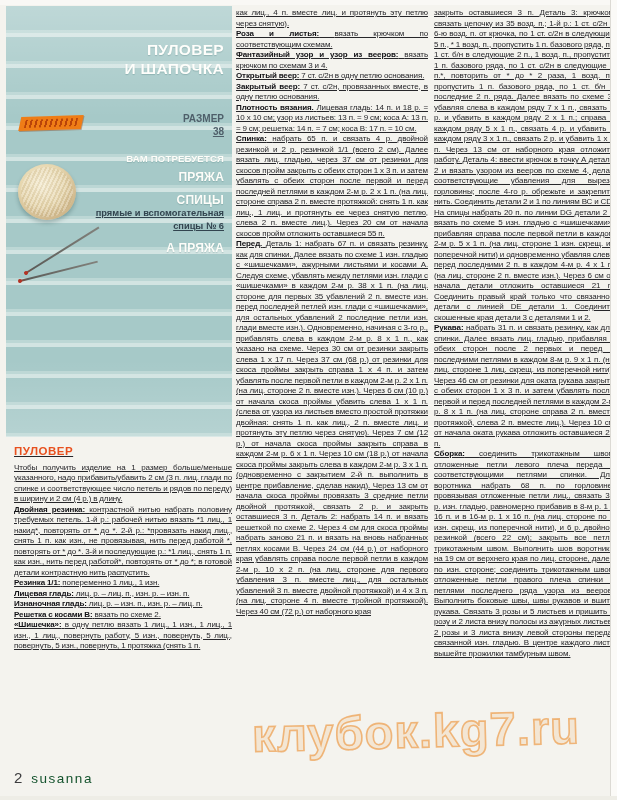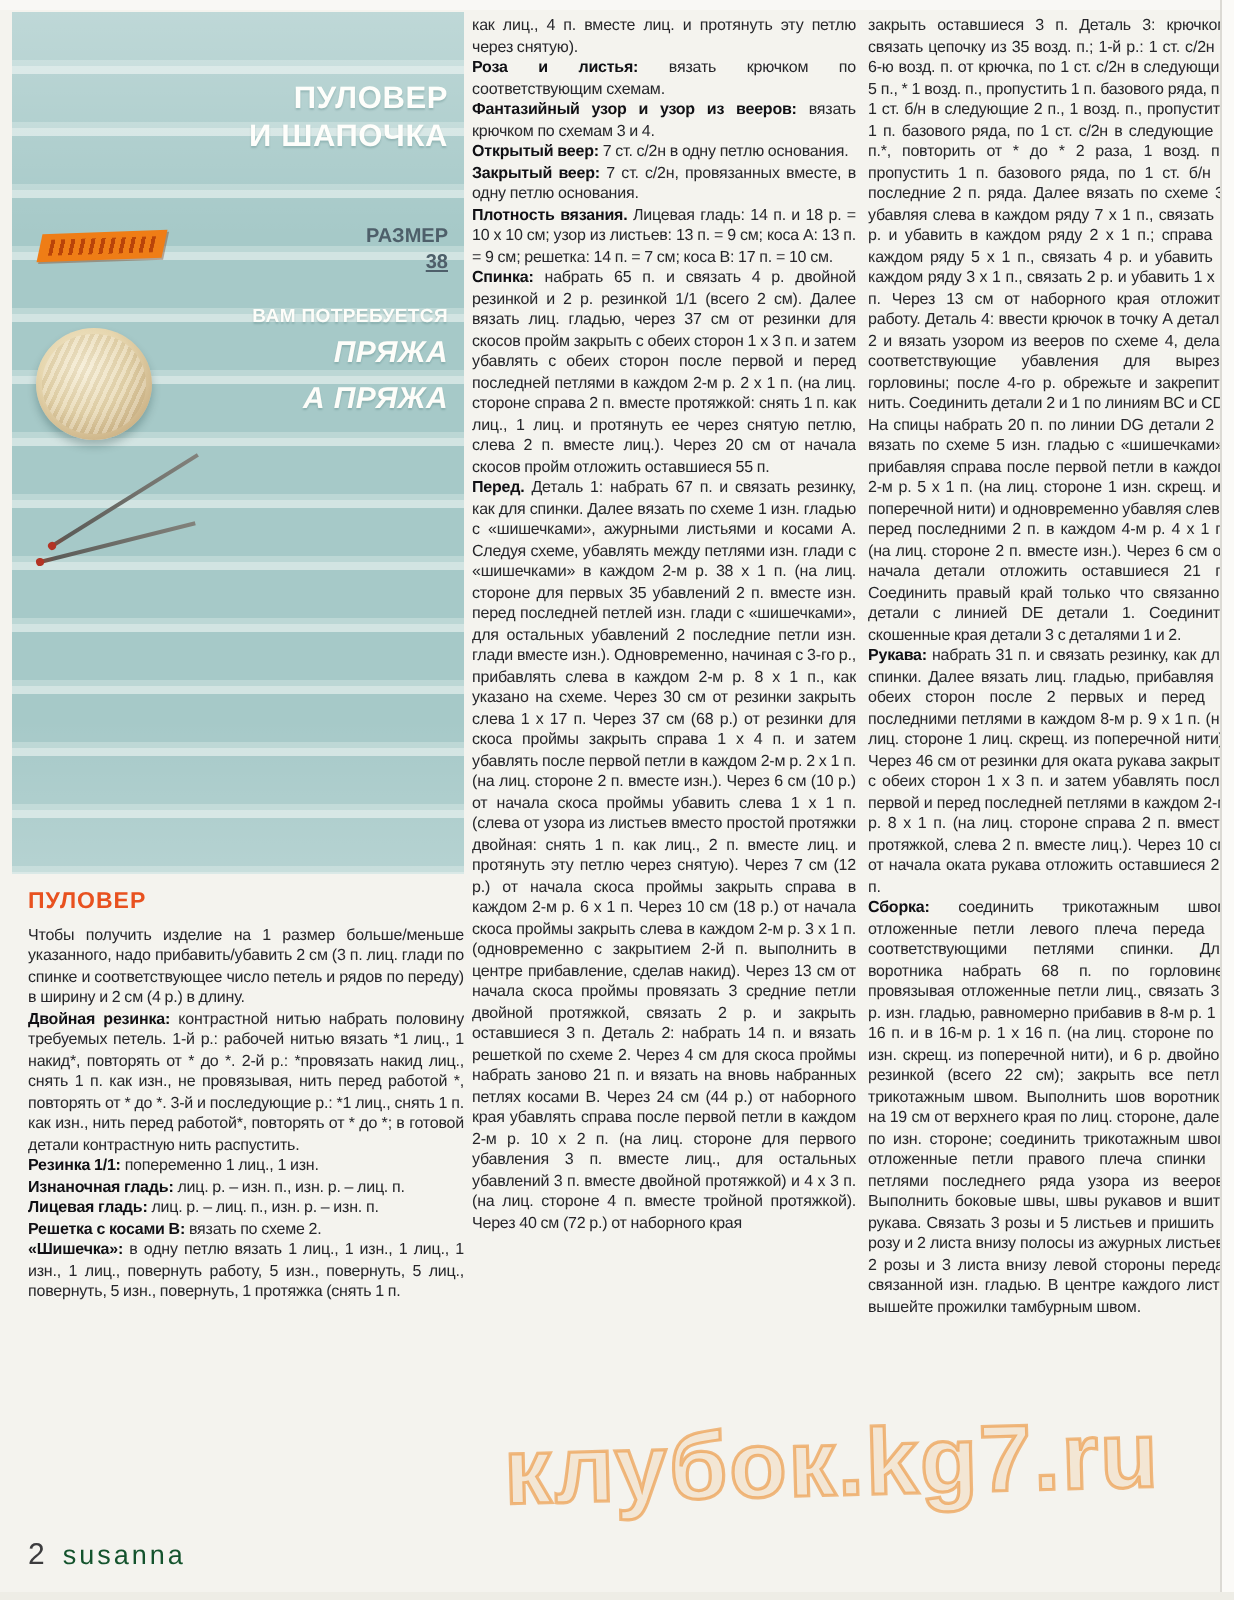--- a/index.html
+++ b/index.html
@@ -22,38 +22,38 @@
     transform:skewX(-14deg) rotate(-2deg);box-shadow:1px 1px 0 rgba(120,40,0,.35);}
   .sb-badge::after{content:"";position:absolute;top:3px;bottom:3px;left:5px;right:5px;
     background:repeating-linear-gradient(90deg,rgba(150,30,0,.6) 0 2px,transparent 2px 5px);}
   .sb-size{position:absolute;top:107px;right:8px;text-align:right;color:#4e5f6a;font-weight:bold;
     font-size:10px;line-height:12.5px;}
   .sb-size-value{text-decoration:underline;}
   .sb-need{position:absolute;top:147px;right:8px;color:#fdfdf9;font-weight:bold;font-size:9.5px;
     letter-spacing:.2px;text-shadow:0 1px 1px rgba(0,60,60,.18);}
   .sb-sections{position:absolute;top:164px;left:6px;right:8px;text-align:right;}
   .sb-section{margin-bottom:9px;}
-  .sb-label{color:#fdfdf9;font-weight:bold;font-size:15px;line-height:14px;letter-spacing:.2px;
-    text-shadow:0 1px 1px rgba(0,60,60,.18);font-style:italic;}
+  .sb-label{color:#fdfdf9;font-weight:bold;font-size:12px;line-height:14px;letter-spacing:.2px;
+    text-shadow:0 1px 1px rgba(0,60,60,.18);}
   .sb-lines{color:#32444f;font-weight:bold;font-size:9.3px;line-height:12.5px;white-space:pre-line;
     text-decoration:underline;text-underline-offset:1px;}
   .sb-ball{position:absolute;left:12px;top:158px;width:58px;height:56px;border-radius:50%;
     background:radial-gradient(circle at 42% 36%,#f5ecd2 0%,#e6d6ae 45%,#cdb488 76%,#a78d60 100%);
     box-shadow:0 3px 4px rgba(0,40,40,.25);}
   .sb-ball::after{content:"";position:absolute;left:6%;top:6%;right:6%;bottom:6%;border-radius:50%;
     background:repeating-linear-gradient(115deg,rgba(255,255,255,.28) 0 2px,rgba(120,90,40,.10) 2px 4px);
     opacity:.8;}
   .needle{position:absolute;height:2px;background:linear-gradient(90deg,#8a4a3a,#5c5c58 10%,#82827c);}
   .needle::before{content:"";position:absolute;left:-2px;top:-1px;width:4px;height:4px;border-radius:50%;background:#b33324;}
   .needle1{left:14px;top:274px;width:80px;transform:rotate(-14deg);transform-origin:left center;}
   .needle2{left:20px;top:266px;width:86px;transform:rotate(-32deg);transform-origin:left center;}
 
   
   .col{position:absolute;color:#26262a;font-size:8px;line-height:10.5px;text-align:justify;
-    letter-spacing:-0.1px;overflow:hidden;word-spacing:-0.2px;}
+    letter-spacing:-0.1px;overflow:hidden;word-spacing:-0.2px;text-decoration:underline;}
   .col-left{left:14px;top:446px;width:218px;height:326px;}
   .col-mid{left:236px;top:8px;width:192px;height:788px;}
   .col-right{left:434px;top:8px;width:180px;height:788px;}
   .para{margin:0;}
   .lead{color:#101014;}
   .heading{color:#e8511f;font-size:11.5px;font-weight:bold;margin:0 0 6px 0;letter-spacing:.5px;}
 
   
   .footer{position:absolute;left:14px;top:769px;color:#3c3c3e;}
   .pnum{font-size:15px;}
@@ -79,33 +79,38 @@
     </div>
     <div class="sb-need">ВАМ ПОТРЕБУЕТСЯ</div>
     <div class="sb-ball"></div>
     <div class="needle needle1"></div>
     <div class="needle needle2"></div>
     <div class="sb-sections">
         <div class="sb-section">
         <div class="sb-label">ПРЯЖА</div>
       </div>
         <div class="sb-section">
+        <div class="sb-label">СПИЦЫ</div>
+        <div class="sb-lines">прямые и вспомогательная
+спицы № 6</div>
+      </div>
+        <div class="sb-section">
         <div class="sb-label">А ПРЯЖА</div>
       </div>
       </div>
   </div>
 
   <div class="col col-left">
     <h2 class="heading">ПУЛОВЕР</h2>
     <div>
         <p class="para"> <span>Чтобы получить изделие на 1 размер больше/меньше указанного, надо прибавить/убавить 2 см (3 п. лиц. глади по спинке и соответствующее число петель и рядов по переду) в ширину и 2 см (4 р.) в длину.</span></p>
         <p class="para"><b class="lead">Двойная резинка:</b> <span>контрастной нитью набрать половину требуемых петель. 1-й р.: рабочей нитью вязать *1 лиц., 1 накид*, повторять от * до *. 2-й р.: *провязать накид лиц., снять 1 п. как изн., не провязывая, нить перед работой *, повторять от * до *. 3-й и последующие р.: *1 лиц., снять 1 п. как изн., нить перед работой*, повторять от * до *; в готовой детали контрастную нить распустить.</span></p>
         <p class="para"><b class="lead">Резинка 1/1:</b> <span>попеременно 1 лиц., 1 изн.</span></p>
+        <p class="para"><b class="lead">Лицевая гладь:</b> <span>лиц. р. – лиц. п., изн. р. – изн. п.</span></p>
         <p class="para"><b class="lead">Изнаночная гладь:</b> <span>лиц. р. – изн. п., изн. р. – лиц. п.</span></p>
-        <p class="para"><b class="lead">Лицевая гладь:</b> <span>лиц. р. – лиц. п., изн. р. – изн. п.</span></p>
         <p class="para"><b class="lead">Решетка с косами В:</b> <span>вязать по схеме 2.</span></p>
         <p class="para"><b class="lead">«Шишечка»:</b> <span>в одну петлю вязать 1 лиц., 1 изн., 1 лиц., 1 изн., 1 лиц., повернуть работу, 5 изн., повернуть, 5 лиц., повернуть, 5 изн., повернуть, 1 протяжка (снять 1 п.</span></p>
       </div>
   </div>
 
   <div class="col col-mid">
       <p class="para"> <span>как лиц., 4 п. вместе лиц. и протянуть эту петлю через снятую).</span></p>
       <p class="para"><b class="lead">Роза и листья:</b> <span>вязать крючком по соответствующим схемам.</span></p>
       <p class="para"><b class="lead">Фантазийный узор и узор из вееров:</b> <span>вязать крючком по схемам 3 и 4.</span></p>
       <p class="para"><b class="lead">Открытый веер:</b> <span>7 ст. с/2н в одну петлю основания.</span></p>

